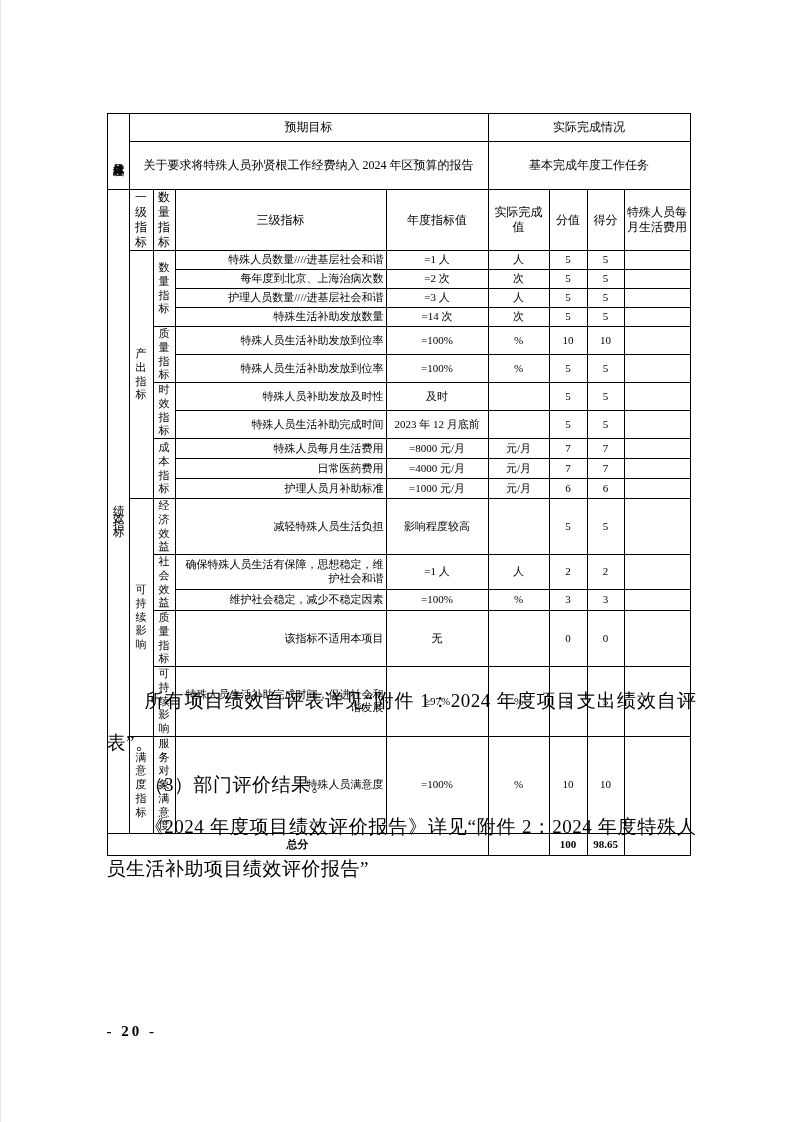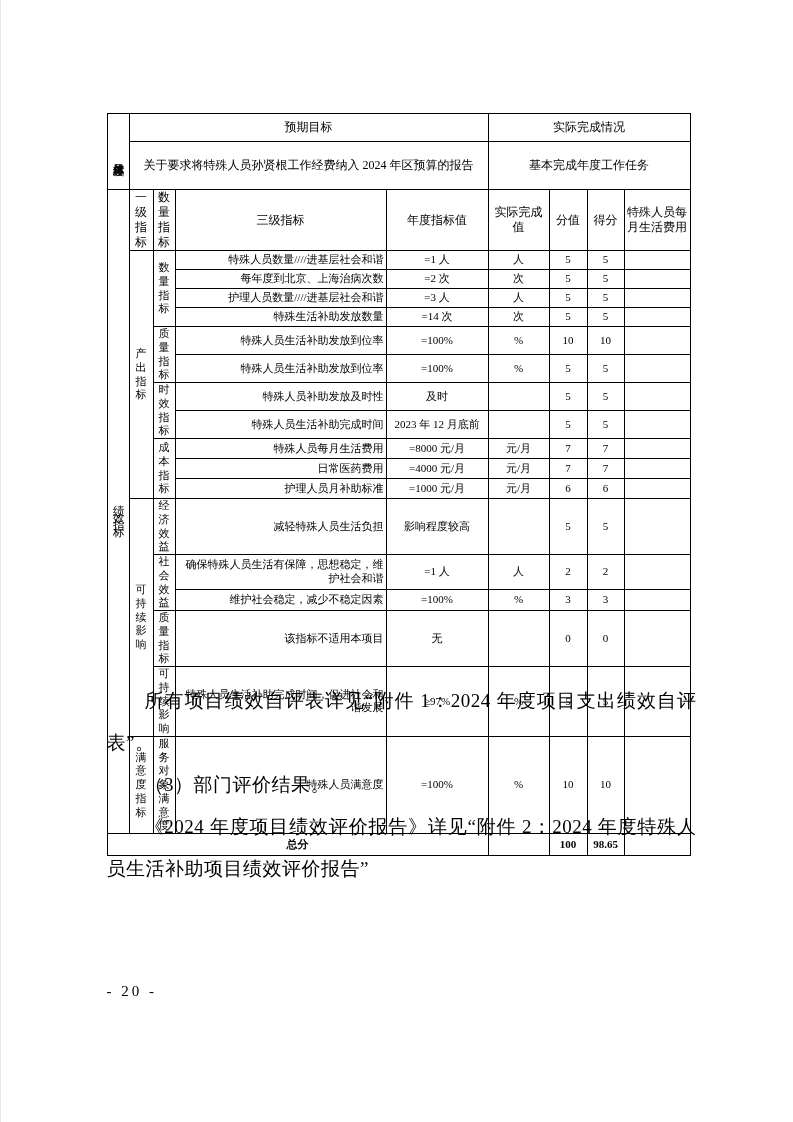--- a/index.html
+++ b/index.html
@@ -25,21 +25,21 @@
     font-size:11.5px;line-height:1;
   }
   .vert.loose{letter-spacing:7px;}
   table.perf tr.total td{font-weight:bold;font-size:11px;}
   .bodytext{
     position:absolute;left:106px;top:680px;width:590px;
     font-size:19px;line-height:42px;text-align:justify;letter-spacing:0.5px;
   }
   .bodytext p{margin:0;text-indent:2em;}
   .pagenum{
-    position:absolute;left:106px;top:983px;font-size:15px;letter-spacing:3px;
+    position:absolute;left:106px;top:1023px;font-size:15px;letter-spacing:3px;font-weight:bold;
   }
 </style>
 </head>
 <body>
 
 <div class="page">
 
   <table class="perf">
     <colgroup>
       <col style="width:22px">

